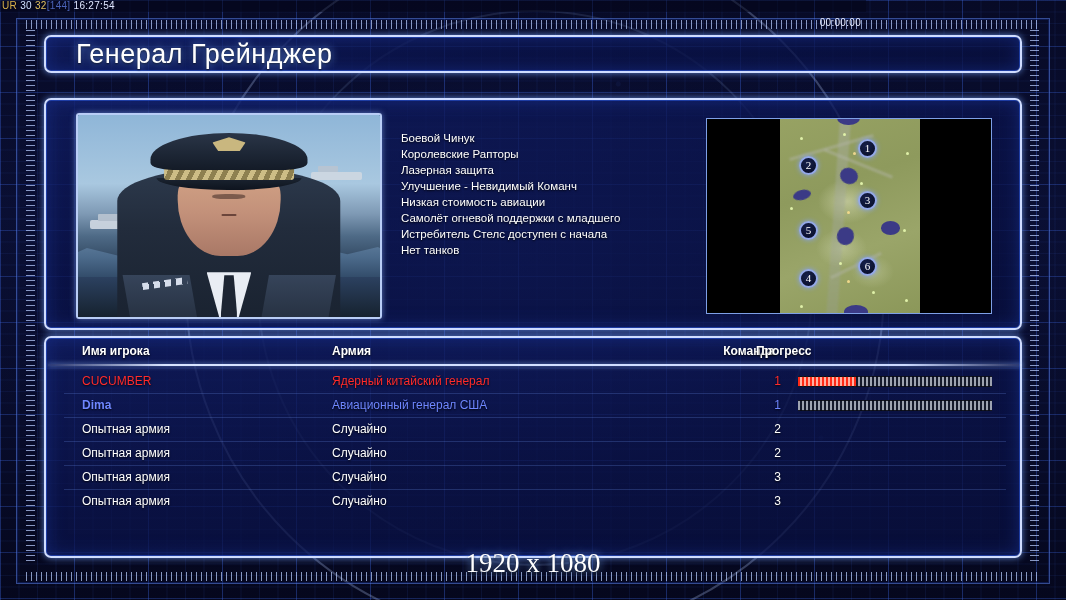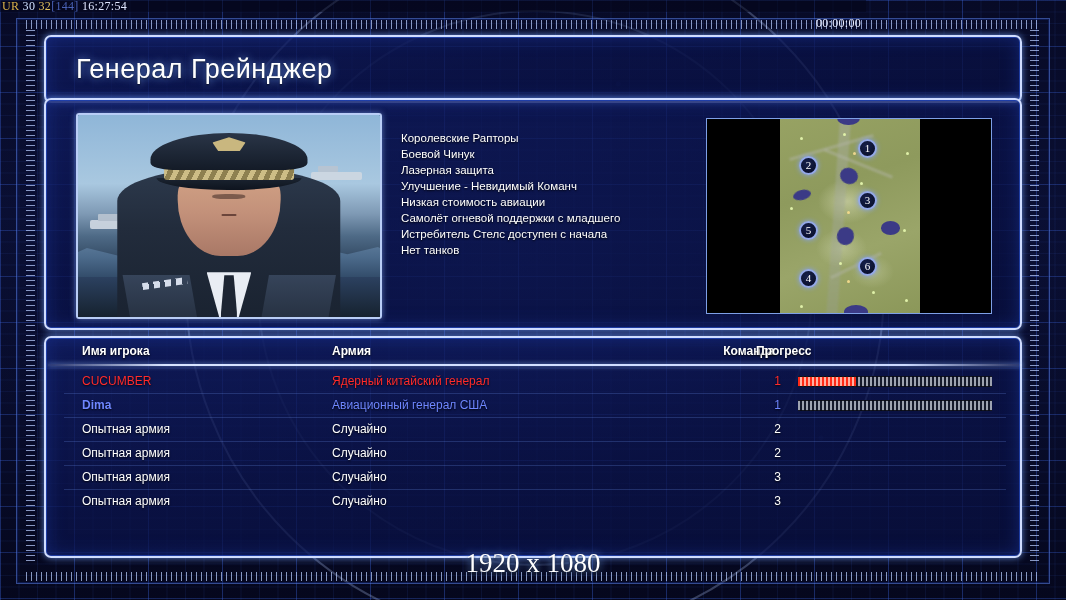--- a/index.html
+++ b/index.html
@@ -38,21 +38,21 @@
     position: absolute; width: 700px; height: 700px; left: 185px; top: -62px;
     border: 2px solid rgba(170,190,235,.30); border-radius: 50%;
   }
   .bg-circle.inner {
     width: 556px; height: 556px; left: 257px; top: 10px;
     border-color: rgba(150,175,230,.14);
   }
   
   .topbar {
     position: absolute; left: 0; top: 0; width: 866px; height: 12px;
-    font-family: Liberation Serif, serif; font-size: 12px; line-height: 12px;
+    font-family: Liberation Sans, sans-serif; font-size: 10px; line-height: 12px;
     z-index: 40; background: rgba(4,6,26,.55);
   }
   .topbar .left { position: absolute; left: 2px; top: 0; white-space: nowrap; letter-spacing: .3px; }
   .topbar .right { position: absolute; right: 5px; top: 17px; color: #e9edff; letter-spacing: .3px; }
   .t-ur { color: #d8b14a; } .t-a { color: #cfe0ff; } .t-b { color: #e0c060; }
   .t-c { color: #4a63b8; } .t-time { color: #dfe6ff; }
   
   .frame-outer {
     position: absolute; left: 16px; top: 18px; width: 1034px; height: 566px;
     border: 1px solid rgba(90,130,235,.55);
@@ -68,21 +68,21 @@
     background-image: repeating-linear-gradient(to bottom, rgba(185,205,255,.85) 0 1px, transparent 1px 5px);
   }
   
   .panel {
     position: absolute;
     background: linear-gradient(170deg, rgba(16,28,96,.80) 0%, rgba(11,20,78,.72) 45%, rgba(8,15,62,.78) 100%);
     border: 2px solid #cfdcff; border-radius: 9px;
     box-shadow: 0 0 7px rgba(120,165,255,.75), inset 0 0 18px rgba(30,60,170,.5),
                 inset 0 0 0 1px rgba(40,80,200,.7);
   }
-  .panel-title { left: 44px; top: 35px; width: 978px; height: 68px; border-radius: 7px; }
+  .panel-title { left: 44px; top: 35px; width: 978px; height: 38px; border-radius: 7px; }
   .panel-info  { left: 44px; top: 98px; width: 978px; height: 232px; border-radius: 7px; }
   .panel-list  { left: 44px; top: 336px; width: 978px; height: 222px; border-radius: 7px; }
   .page-title {
     position: absolute; left: 30px; top: 50%; transform: translateY(-50%);
     font-size: 27px; color: #ffffff; letter-spacing: .5px;
     text-shadow: 0 0 8px rgba(120,170,255,.85), 0 1px 2px rgba(0,0,0,.85);
   }
   
   .portrait-wrap {
     position: absolute; left: 30px; top: 13px; width: 306px; height: 206px;
@@ -311,22 +311,22 @@
           <div class="p-mouth"></div>
         </div>
         <div class="p-capbrim"></div>
         <div class="p-capband"></div>
         <div class="p-cap"></div>
         <div class="p-capbadge"></div>
       </div>
     </div>
 
     <div class="abilities">
+      <div class="ability">Боевой Чинук</div>
       <div class="ability">Королевские Рапторы</div>
-      <div class="ability">Боевой Чинук</div>
       <div class="ability">Лазерная защита</div>
       <div class="ability">Улучшение - Невидимый Команч</div>
       <div class="ability">Низкая стоимость авиации</div>
       <div class="ability">Самолёт огневой поддержки с младшего</div>
       <div class="ability">Истребитель Стелс доступен с начала</div>
       <div class="ability">Нет танков</div>
     </div>
 
     <div class="minimap">
       <div class="mm-terrain">

